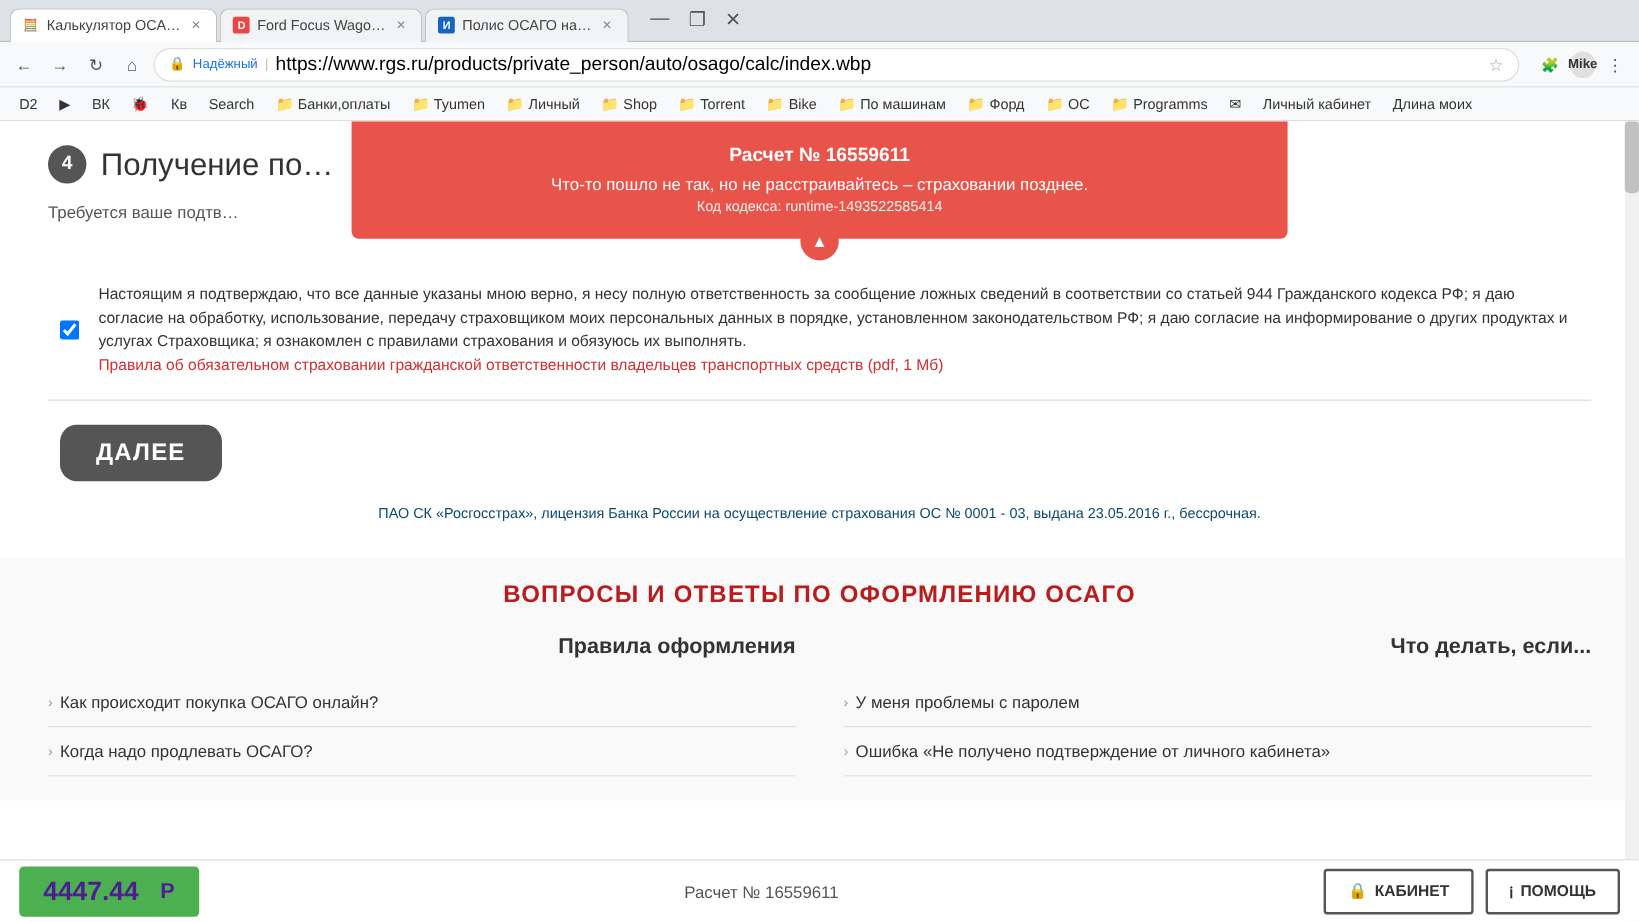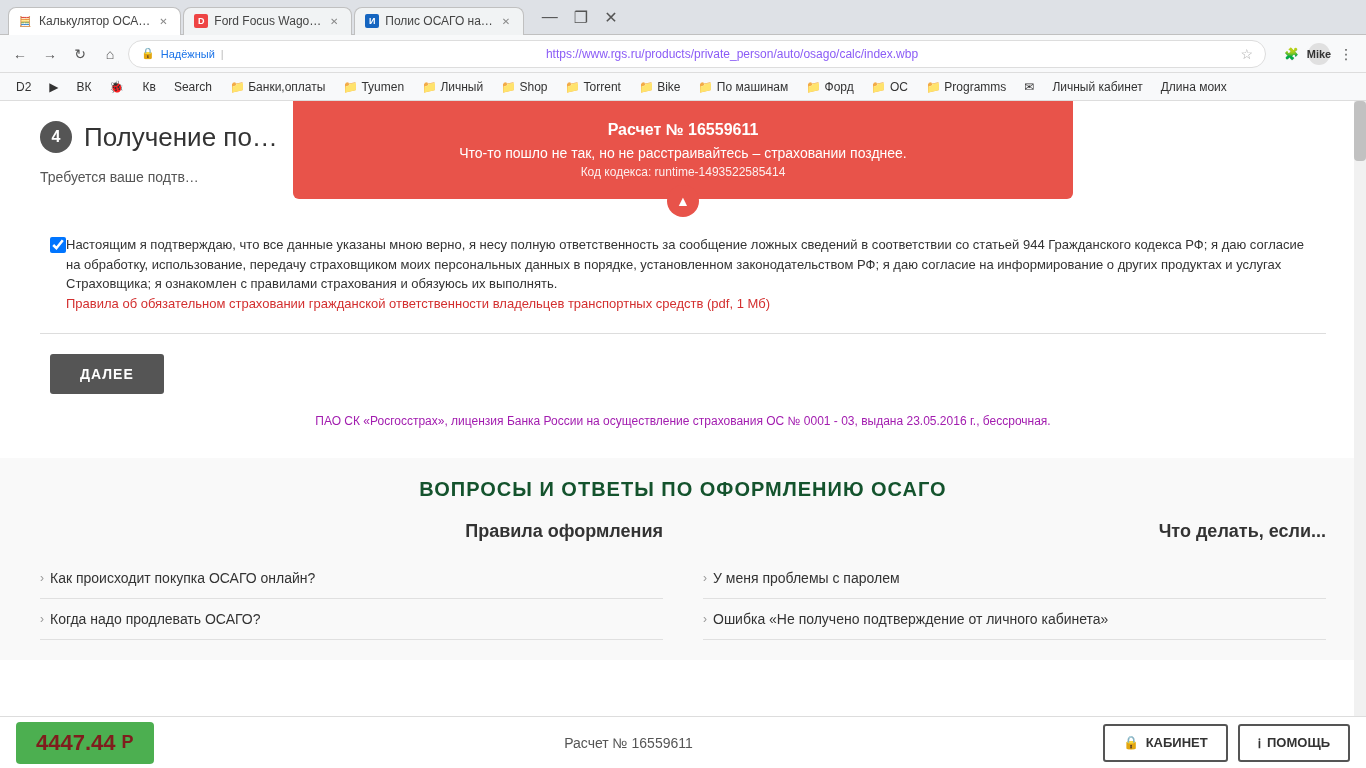--- a/index.html
+++ b/index.html
@@ -90,21 +90,21 @@
       background: #fff;
       border: 1px solid #ddd;
       border-radius: 20px;
       height: 28px;
       padding: 0 12px;
       gap: 6px;
     }
     .lock-icon { font-size: 11px; color: #1a73e8; }
     .secure-label { font-size: 11px; color: #1a73e8; font-weight: 500; }
     .separator { color: #bbb; font-size: 11px; }
-    .url-text { font-size: 12px; color: #8b5cf6; flex: 1; text-align: center; }
+    .url-text { font-size: 16px; color: #000000; flex: 1; }
     .browser-actions {
       display: flex;
       align-items: center;
       gap: 4px;
       margin-left: 8px;
     }
     .browser-action-btn {
       width: 24px;
       height: 24px;
       border-radius: 50%;
@@ -250,22 +250,22 @@
       align-items: center;
       justify-content: center;
       cursor: pointer;
       color: #fff;
       font-size: 14px;
     }
 
     
     .checkbox-area {
       display: flex;
-      gap: 0;
-      align-items: flex-start;
+      gap: 16px;
+      align-items: center;
       margin: 50px 0 20px 0;
       padding: 0 10px;
     }
     .checkbox-input {
       width: 16px;
       height: 16px;
       margin-top: 2px;
       flex-shrink: 0;
       cursor: pointer;
     }
@@ -285,47 +285,47 @@
       border-top: 1px solid #ddd;
       margin: 20px 0;
     }
 
     
     .btn-primary {
       background: #555;
       color: #fff;
       border: none;
       padding: 12px 30px;
-      font-size: 14px;
+      font-size: 20px;
       font-weight: bold;
       letter-spacing: 1px;
       cursor: pointer;
-      border-radius: 3px;
+      border-radius: 14px;
       margin-left: 10px;
     }
 
     
     .company-info {
       text-align: center;
       font-size: 12px;
-      color: #a21caf;
+      color: #0c4a6e;
       margin: 20px 0 10px;
       padding: 0 40px;
     }
 
     
     .faq-section {
       background: #f9f9f9;
       padding: 20px 40px;
     }
     .faq-title {
       text-align: center;
       font-size: 20px;
       font-weight: bold;
-      color: #14532d;
+      color: #b91c1c;
       letter-spacing: 1px;
       margin-bottom: 20px;
     }
     .faq-columns {
       display: flex;
       gap: 40px;
     }
     .faq-column {
       flex: 1;
     }
@@ -363,28 +363,28 @@
       background: #fff;
       border-top: 1px solid #ddd;
       display: flex;
       align-items: center;
       padding: 0 16px;
       gap: 16px;
       z-index: 200;
     }
     .price-badge {
       background: #4caf50;
-      color: #7f1d1d;
+      color: #4c1d95;
       padding: 8px 20px;
       border-radius: 4px;
       font-size: 22px;
       font-weight: bold;
       display: flex;
       align-items: center;
-      gap: 6px;
+      gap: 18px;
     }
     .price-currency {
       font-size: 18px;
     }
     .bottom-calc-ref {
       flex: 1;
       text-align: center;
       font-size: 14px;
       color: #555;
     }

